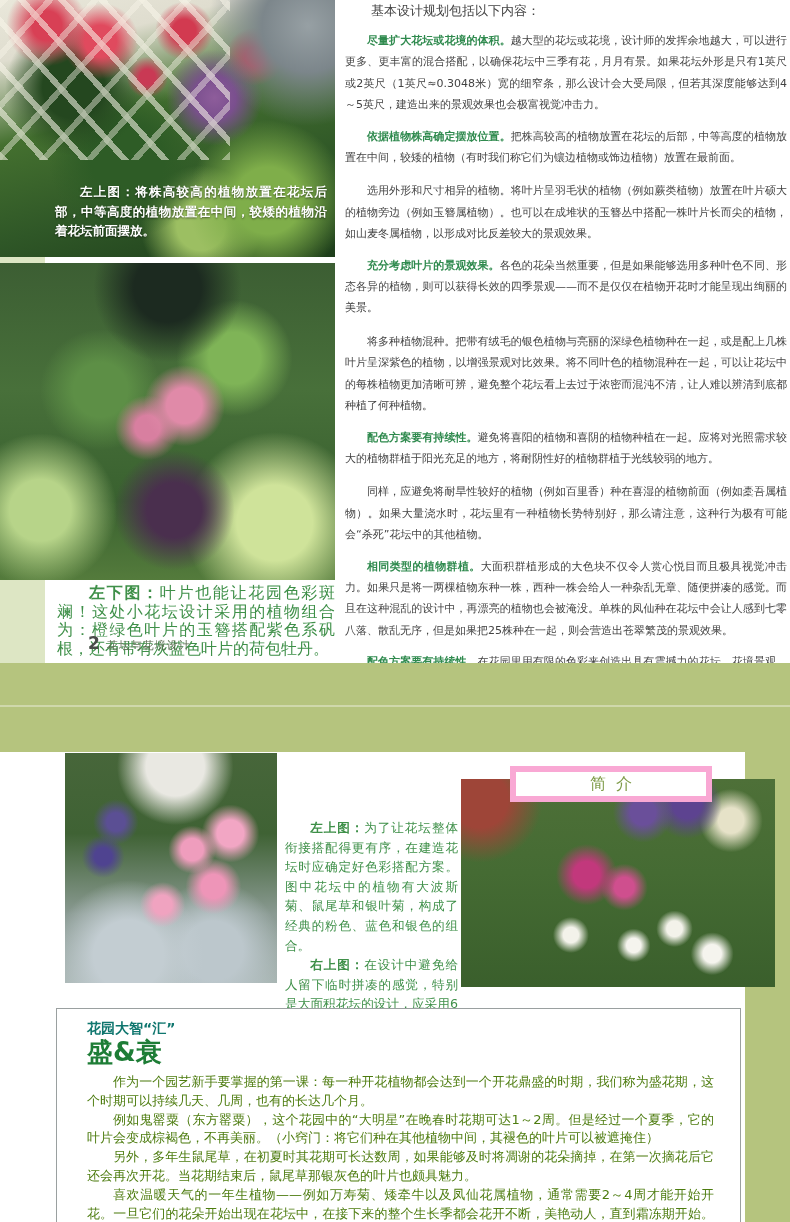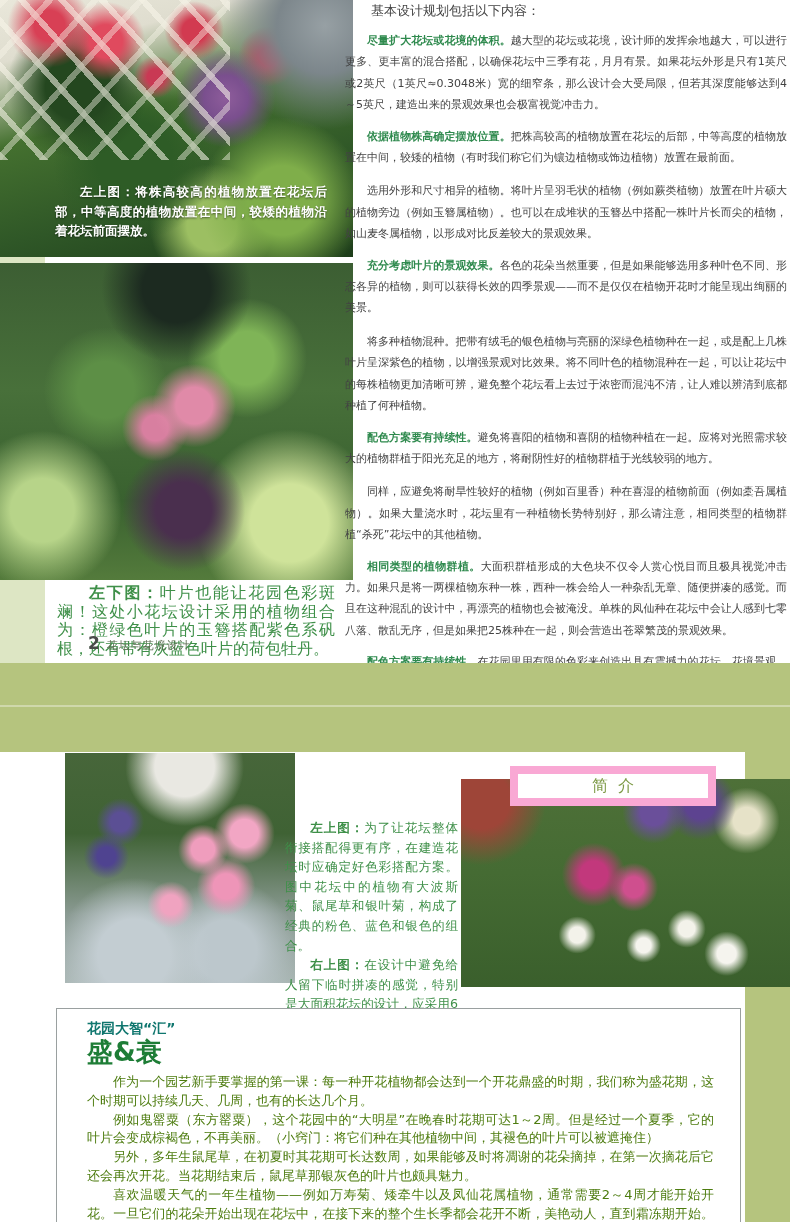--- a/index.html
+++ b/index.html
@@ -2,21 +2,21 @@
 <html><head>
 <meta charset="utf-8">
 <style>
   html,body{margin:0;padding:0;background:#ffffff;}
   body{width:790px;height:1222px;overflow:hidden;position:relative;
        font-family:"DejaVu Sans","Liberation Sans",sans-serif;}
   .page{position:absolute;left:0;top:0;width:790px;height:1222px;background:#fff;}
 
   
   .left-strip{position:absolute;left:0;top:0;width:45px;height:663px;background:#dde6c4;}
-  .photo{position:absolute;overflow:hidden;padding-left:18px;}
+  .photo{position:absolute;overflow:hidden;}
   #photo1{left:0;top:0;width:335px;height:257px;
     background:
       radial-gradient(circle at 92% 10%, #97a0a4 0%, #7c868b 12%, rgba(124,134,139,0) 26%),
       radial-gradient(circle at 64% 38%, #8e5d9b 0%, #7a4f8e 8%, rgba(122,79,142,0) 18%),
       radial-gradient(circle at 14% 10%, #d84055 0 4%, rgba(216,64,85,0) 11%),
       radial-gradient(circle at 30% 16%, #e04a5e 0 5%, rgba(224,74,94,0) 12%),
       radial-gradient(circle at 55% 12%, #d23a50 0 4%, rgba(210,58,80,0) 10%),
       radial-gradient(circle at 76% 22%, #cc3750 0 3%, rgba(204,55,80,0) 9%),
       radial-gradient(circle at 44% 30%, #c93954 0 3%, rgba(201,57,84,0) 8%),
       radial-gradient(circle at 22% 34%, #24471f 0 10%, rgba(36,71,31,0) 22%),
@@ -92,21 +92,21 @@
       radial-gradient(circle at 86% 20%, #e6e2c8 0 4%, rgba(230,226,200,0) 10%),
       radial-gradient(circle at 40% 46%, #c2387c 0 6%, rgba(194,56,124,0) 14%),
       radial-gradient(circle at 52% 52%, #cf4f8e 0 5%, rgba(207,79,142,0) 12%),
       radial-gradient(circle at 35% 75%, #f3f2ea 0 3%, rgba(243,242,234,0) 7%),
       radial-gradient(circle at 55% 80%, #f5f4ee 0 3%, rgba(245,244,238,0) 7%),
       radial-gradient(circle at 68% 72%, #f3f2ea 0 3%, rgba(243,242,234,0) 7%),
       radial-gradient(circle at 80% 84%, #f5f4ee 0 3%, rgba(245,244,238,0) 7%),
       linear-gradient(180deg,#4e7038 0%,#456b33 45%,#3a5f2c 100%);}
 
   .intro-box{position:absolute;left:510px;top:766px;width:190px;height:24px;background:#ffffff;
-    border:8px solid #f9a8d4;z-index:3;display:flex;align-items:center;justify-content:center;}
+    border:6px solid #f9a8d4;z-index:3;display:flex;align-items:center;justify-content:center;}
   .intro-box span{color:#7d9a46;font-size:16px;letter-spacing:10px;text-indent:10px;}
 
   .feature-box{position:absolute;left:56px;top:1008px;width:685px;height:260px;background:#ffffff;
     border:1px solid #9aa0a0;box-sizing:border-box;padding:12px 26px 0 30px;}
   .feature-box .kicker{font-size:14px;font-weight:bold;color:#0f766e;margin:0;line-height:15px;}
   .feature-box .title{font-size:26px;font-weight:bold;color:#1e7d36;margin:2px 0 7px 0;line-height:28px;}
   .feature-box .body p{font-size:13px;line-height:18.8px;text-align:justify;text-indent:2em;
     color:#4d7c0f;margin:0;}
 </style>
 </head>
@@ -135,21 +135,21 @@
 
   <div class="right-col">
     <p class="intro-line">基本设计规划包括以下内容：</p>
     <div>
         <p><span class="lead">尽量扩大花坛或花境的体积。</span>越大型的花坛或花境，设计师的发挥余地越大，可以进行更多、更丰富的混合搭配，以确保花坛中三季有花，月月有景。如果花坛外形是只有1英尺或2英尺（1英尺≈0.3048米）宽的细窄条，那么设计会大受局限，但若其深度能够达到4～5英尺，建造出来的景观效果也会极富视觉冲击力。</p>
         <p><span class="lead">依据植物株高确定摆放位置。</span>把株高较高的植物放置在花坛的后部，中等高度的植物放置在中间，较矮的植物（有时我们称它们为镶边植物或饰边植物）放置在最前面。</p>
         <p class="cont">选用外形和尺寸相异的植物。将叶片呈羽毛状的植物（例如蕨类植物）放置在叶片硕大的植物旁边（例如玉簪属植物）。也可以在成堆状的玉簪丛中搭配一株叶片长而尖的植物，如山麦冬属植物，以形成对比反差较大的景观效果。</p>
         <p><span class="lead">充分考虑叶片的景观效果。</span>各色的花朵当然重要，但是如果能够选用多种叶色不同、形态各异的植物，则可以获得长效的四季景观——而不是仅仅在植物开花时才能呈现出绚丽的美景。</p>
         <p class="cont">将多种植物混种。把带有绒毛的银色植物与亮丽的深绿色植物种在一起，或是配上几株叶片呈深紫色的植物，以增强景观对比效果。将不同叶色的植物混种在一起，可以让花坛中的每株植物更加清晰可辨，避免整个花坛看上去过于浓密而混沌不清，让人难以辨清到底都种植了何种植物。</p>
         <p><span class="lead">配色方案要有持续性。</span>避免将喜阳的植物和喜阴的植物种植在一起。应将对光照需求较大的植物群植于阳光充足的地方，将耐阴性好的植物群植于光线较弱的地方。</p>
-        <p class="cont">同样，应避免将耐旱性较好的植物（例如百里香）种在喜湿的植物前面（例如橐吾属植物）。如果大量浇水时，花坛里有一种植物长势特别好，那么请注意，相同类型的植物群植“杀死”花坛中的其他植物。</p>
+        <p class="cont">同样，应避免将耐旱性较好的植物（例如百里香）种在喜湿的植物前面（例如橐吾属植物）。如果大量浇水时，花坛里有一种植物长势特别好，那么请注意，这种行为极有可能会“杀死”花坛中的其他植物。</p>
         <p><span class="lead">相同类型的植物群植。</span>大面积群植形成的大色块不仅令人赏心悦目而且极具视觉冲击力。如果只是将一两棵植物东种一株，西种一株会给人一种杂乱无章、随便拼凑的感觉。而且在这种混乱的设计中，再漂亮的植物也会被淹没。单株的凤仙种在花坛中会让人感到七零八落、散乱无序，但是如果把25株种在一起，则会营造出苍翠繁茂的景观效果。</p>
         <p><span class="lead">配色方案要有持续性。</span>在花园里用有限的色彩来创造出具有震撼力的花坛、花境景观。选定一个配色方案后就要坚持到底。（详见本书第三章）</p>
       </div>
   </div>
 
   <div class="olive-band">
     <div class="split"></div>
   </div>
 
   <div class="right-strip"></div>

